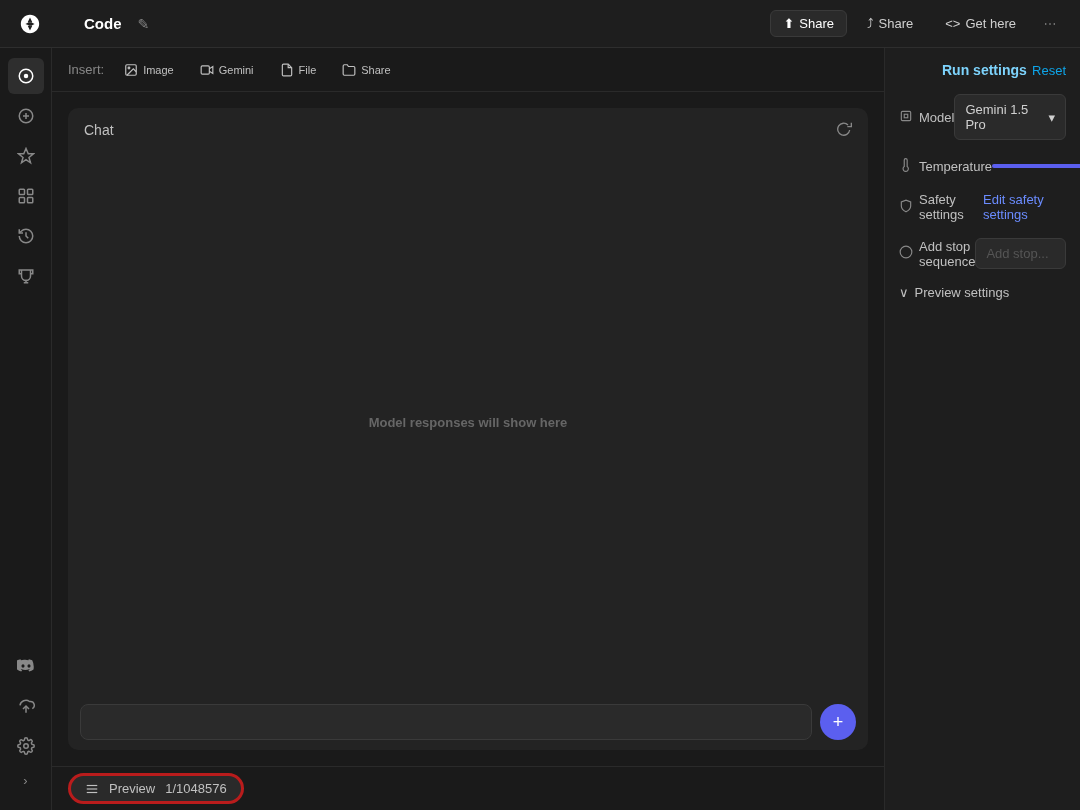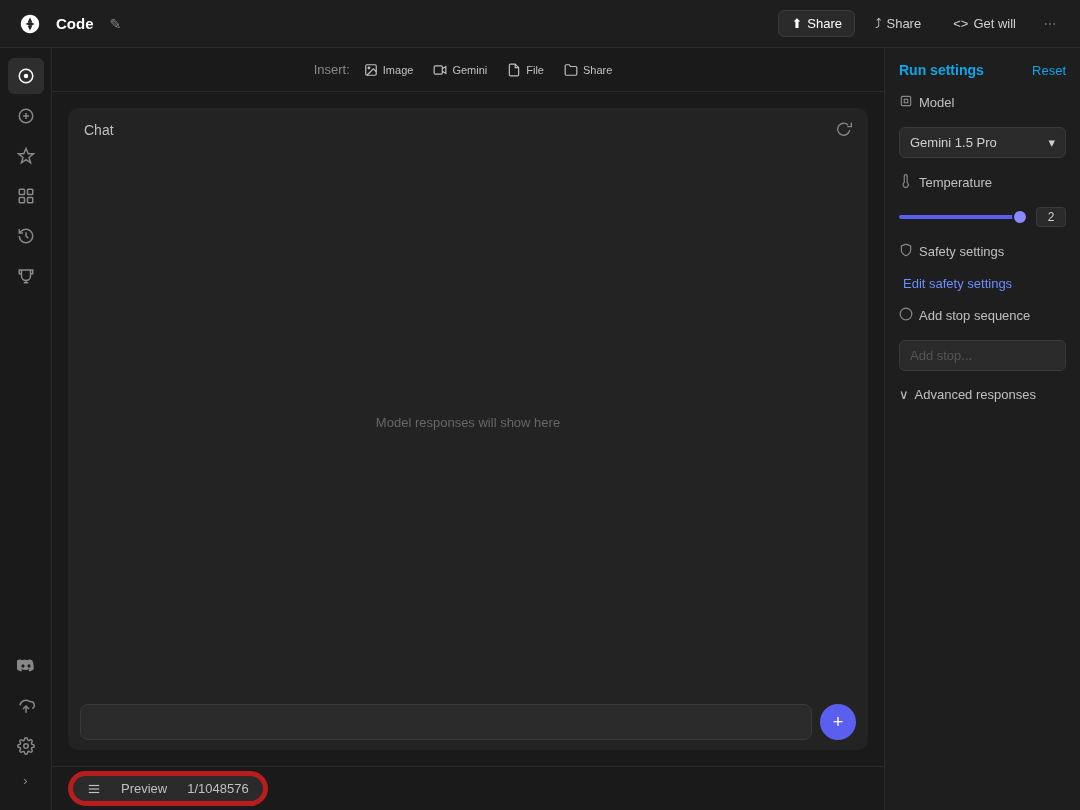--- a/index.html
+++ b/index.html
@@ -32,20 +32,21 @@
       display: flex;
       align-items: center;
       justify-content: center;
       color: #ffffff;
     }
     .topbar-title {
       font-size: 15px;
       font-weight: 600;
       color: #ffffff;
       margin-right: 4px;
+      margin-left: 28px;
     }
     .topbar-edit-icon {
       color: #888;
       cursor: pointer;
       font-size: 14px;
     }
     .topbar-spacer { flex: 1; }
     .topbar-actions {
       display: flex;
       align-items: center;
@@ -124,24 +125,23 @@
       overflow: hidden;
       background: #1a1a1a;
     }
 
     
     .insert-bar {
       height: 44px;
       display: flex;
       align-items: center;
       padding: 0 16px;
-      gap: 0;
+      gap: 6px;
       border-bottom: 1px solid #2a2a2a;
       flex-shrink: 0;
-      justify-content: center;
     }
     .insert-label {
       color: #888;
       font-size: 13px;
       margin-right: 4px;
     }
     .insert-btn {
       display: flex;
       align-items: center;
       gap: 5px;
@@ -183,20 +183,21 @@
       cursor: pointer;
       color: #888;
     }
     .chat-placeholder {
       flex: 1;
       display: flex;
       align-items: center;
       justify-content: center;
       color: #666;
       font-size: 13px;
+      font-weight: bold;
     }
     .chat-input-row {
       padding: 10px 12px;
       display: flex;
       align-items: center;
       gap: 8px;
     }
     .chat-input {
       flex: 1;
       background: #2a2a2a;
@@ -228,26 +229,26 @@
       height: 44px;
       background: #1a1a1a;
       border-top: 1px solid #2a2a2a;
       display: flex;
       align-items: center;
       padding: 0 16px;
       flex-shrink: 0;
     }
     .preview-pill {
       background: #2a2a2a;
-      border: 5px solid #b91c1c;
+      border: 3px solid #b91c1c;
       border-radius: 20px;
       padding: 5px 14px;
       display: flex;
       align-items: center;
-      gap: 20px;
+      gap: 10px;
       cursor: pointer;
       color: #c0c0c0;
       font-size: 13px;
     }
 
     
     .run-settings {
       width: 196px;
       background: #1e1e1e;
       border-left: 1px solid #2a2a2a;
@@ -259,31 +260,32 @@
       flex-shrink: 0;
     }
     .run-settings-header {
       display: flex;
       align-items: center;
       justify-content: space-between;
     }
     .run-settings-title {
       font-size: 14px;
       font-weight: 600;
-      color: #0ea5e9;
+      color: #7dd3fc;
+      margin-left: 43px;
     }
     .reset-btn {
       font-size: 13px;
       color: #0ea5e9;
       cursor: pointer;
       background: none;
       border: none;
     }
 
-    .setting-section { display: flex; flex-direction: column; gap: 16px; }
+    .setting-section { display: flex; flex-direction: row; gap: 0; }
     .setting-label {
       display: flex;
       align-items: center;
       gap: 6px;
       font-size: 13px;
       color: #c0c0c0;
       font-weight: 500;
     }
     .setting-icon { font-size: 15px; color: #888; }
 
@@ -407,21 +409,21 @@
     <button class="topbar-btn save">
       <span>⬆</span>
       <span>Share</span>
     </button>
     <button class="topbar-btn">
       <span>⤴</span>
       <span>Share</span>
     </button>
     <button class="topbar-btn">
       <span>&lt;&gt;</span>
-      <span>Get will</span>
+      <span>Get here</span>
     </button>
     <div class="topbar-more">⋯</div>
   </div>
 </div>
 
 <div class="main-layout">
 
   <div class="sidebar">
     <div class="sidebar-icon active">
       <svg width="18" height="18" viewBox="0 0 24 24" fill="currentColor">
@@ -610,17 +612,17 @@
             <circle cx="12" cy="12" r="10"></circle>
           </svg>
         </span>
         <span>Add stop sequence</span>
       </div>
       <input class="stop-input" type="text" placeholder="Add stop..." style="">
     </div>
 
     <div class="advanced-toggle">
       <span>∨</span>
-      <span>Advanced responses</span>
+      <span>Preview settings</span>
     </div>
   </div>
 
 </div>
 
 </body></html>

